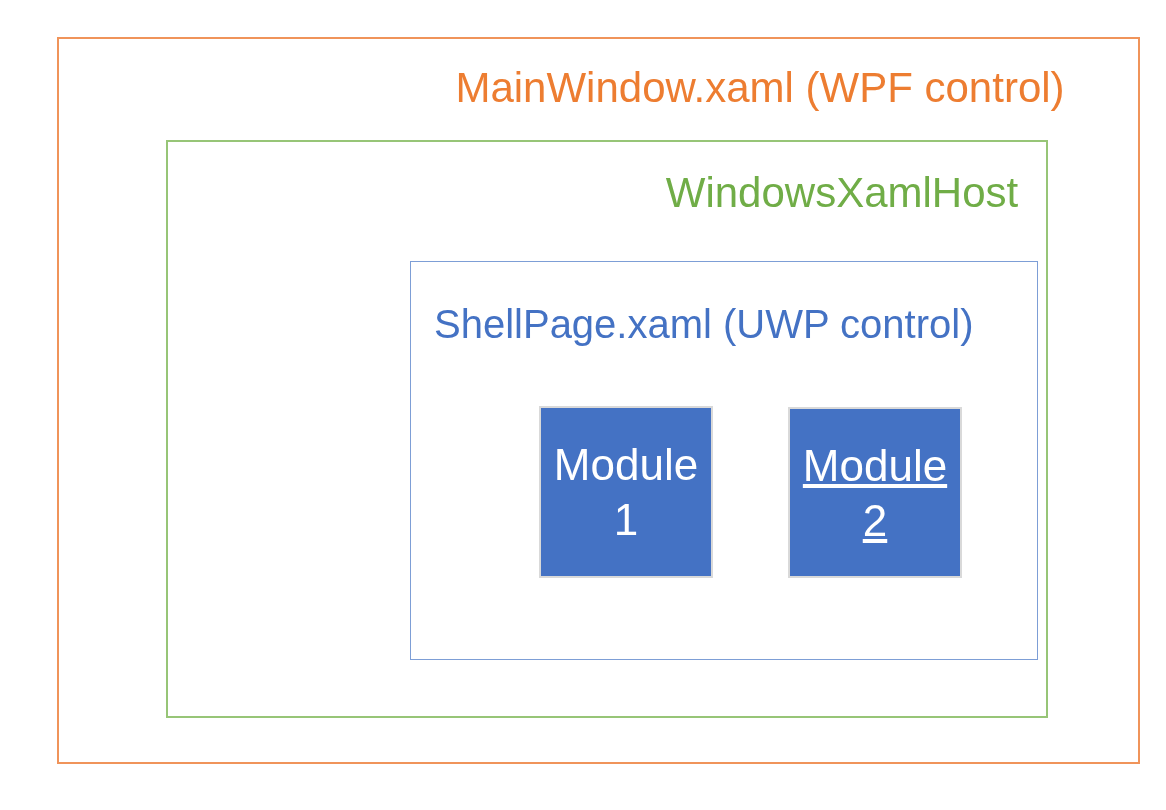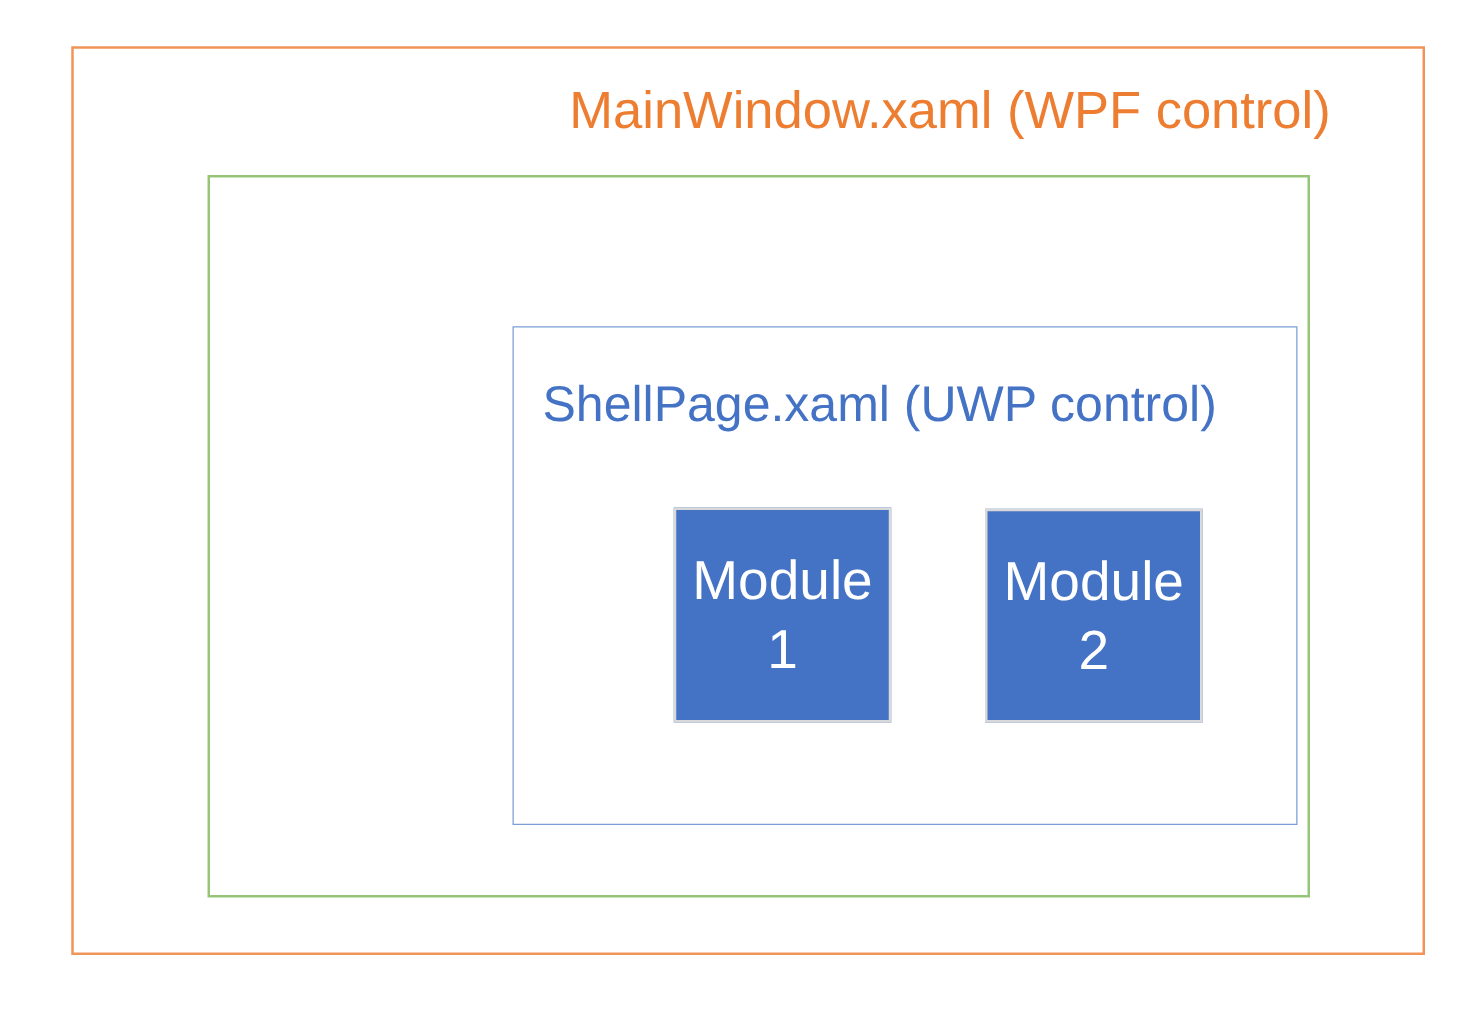--- a/index.html
+++ b/index.html
@@ -101,29 +101,30 @@
 <body>
 
 <div class="canvas">
 
   <div class="box outer-box" style="border-color: rgb(240, 148, 90);">
 
     <div class="box-label outer-label" style="color: rgb(237, 125, 49);">MainWindow.xaml (WPF control)</div>
 
     <div class="box host-box" style="border-color: rgb(151, 197, 119);">
 
+      <div class="box-label host-label" style="color: rgb(112, 173, 71);">WindowsXamlHost</div>
 
       <div class="box shell-box" style="border-color: rgb(125, 158, 214); margin-left: 39px;">
 
         <div class="box-label shell-label" style="color: rgb(68, 114, 196);">ShellPage.xaml (UWP control)</div>
 
         <div class="module-box module-1" style="background-color: rgb(68, 114, 196); border-color: rgb(217, 217, 217); color: rgb(255, 255, 255);">
           <div class="module-label">Module 1</div>
         </div>
 
-        <div class="module-box module-2" style="background-color: rgb(68, 114, 196); border-color: rgb(217, 217, 217); color: rgb(255, 255, 255);">
+        <div class="module-box module-2" style="background-color: rgb(68, 114, 196); border-color: rgb(217, 217, 217); color: rgb(255, 255, 255); text-decoration: underline;">
           <div class="module-label">Module 2</div>
         </div>
 
       </div>
     </div>
   </div>
 </div>
 
 </body></html>

